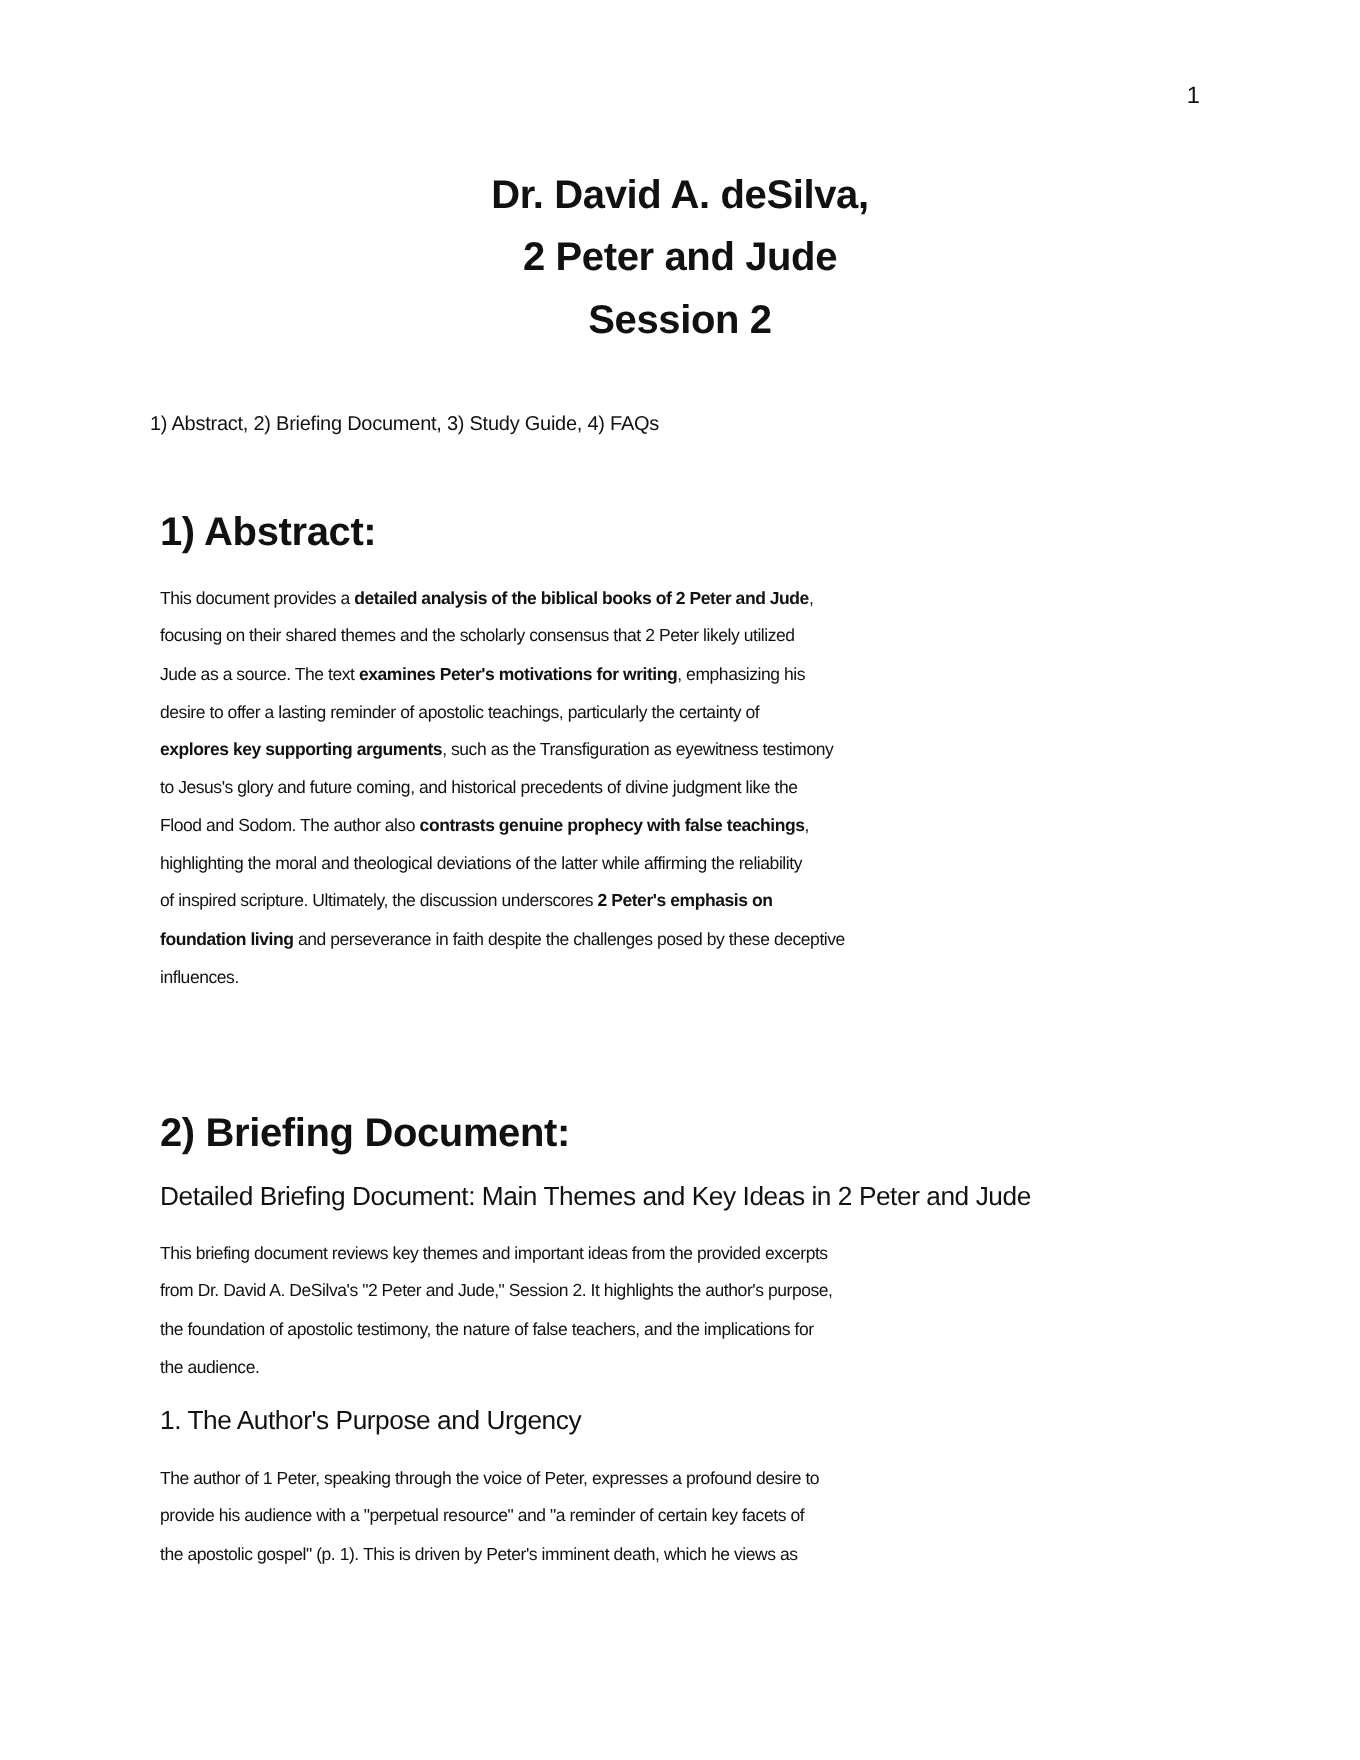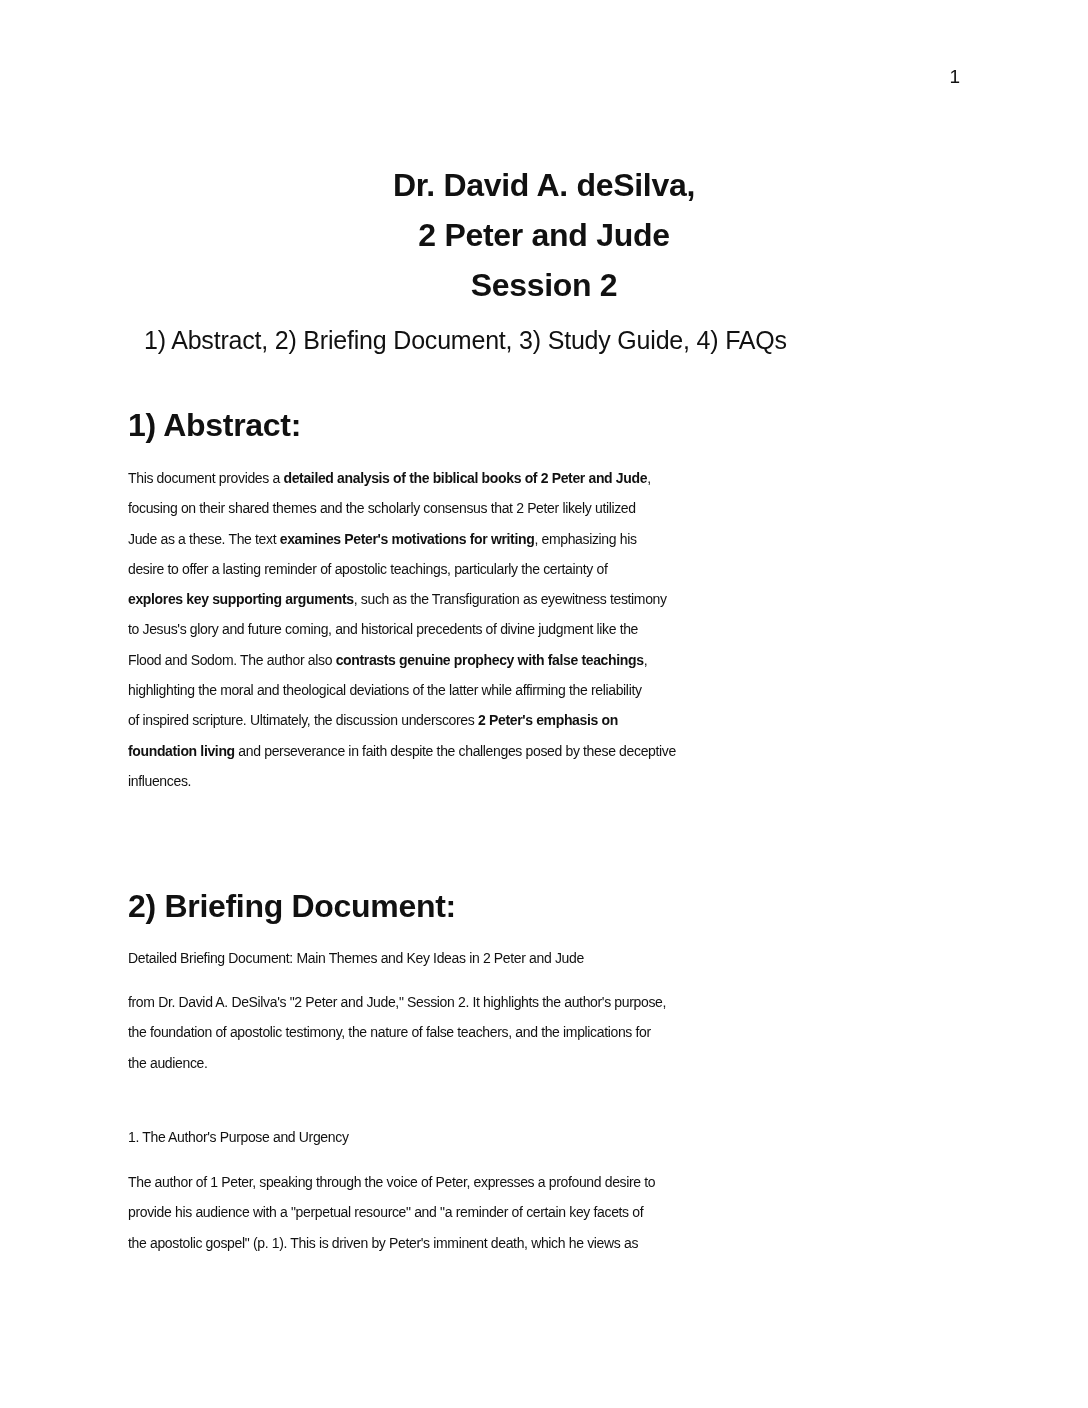--- a/index.html
+++ b/index.html
@@ -21,33 +21,32 @@
       right: 128px;
       font-size: 19px;
       line-height: 22px;
     }
     .title-block {
       position: absolute;
       top: 130px;
       left: 0;
       width: 1088px;
       text-align: center;
-      margin-top: 30px;
     }
     .title-line {
       font-size: 32px;
       font-weight: bold;
       line-height: 50px;
       letter-spacing: -0.3px;
     }
     .toc {
       position: absolute;
       top: 327px;
-      left: 144px;
-      font-size: 25px;
+      left: 120px;
+      font-size: 16px;
       line-height: 26px;
       letter-spacing: -0.2px;
     }
     .section-heading {
       position: absolute;
       left: 128px;
       font-size: 32px;
       font-weight: bold;
       line-height: 36px;
       letter-spacing: -0.3px;
@@ -60,21 +59,21 @@
       line-height: 30.3px;
       letter-spacing: -0.35px;
     }
     .para .line {
       display: block;
       white-space: nowrap;
     }
     .single-line {
       position: absolute;
       left: 128px;
-      font-size: 14px;
+      font-size: 21px;
       line-height: 30px;
       letter-spacing: -0.35px;
       white-space: nowrap;
     }
     b { font-weight: bold; }
   </style>
 </head>
 <body>
 
 <div>
@@ -87,36 +86,37 @@
     <div class="title-line">Session 2</div>
   </div>
 
   <div class="toc">1) Abstract, 2) Briefing Document, 3) Study Guide, 4) FAQs</div>
 
   <div class="section-heading" style="top:407px;">1) Abstract:</div>
 
   <div class="para" style="top:463px;" id="abstract-para">
       <span class="line"><span>This document provides a </span><b>detailed analysis of the biblical books of 2 Peter and Jude</b><span>,</span></span>
       <span class="line"><span>focusing on their shared themes and the scholarly consensus that 2 Peter likely utilized</span></span>
-      <span class="line"><span>Jude as a these. The text </span><b>examines Peter's motivations for writing</b><span>, emphasizing his</span></span>
+      <span class="line"><span>Jude as a source. The text </span><b>examines Peter's motivations for writing</b><span>, emphasizing his</span></span>
       <span class="line"><span>desire to offer a lasting reminder of apostolic teachings, particularly the certainty of</span></span>
       <span class="line"><b>explores key supporting arguments</b><span>, such as the Transfiguration as eyewitness testimony</span></span>
       <span class="line"><span>to Jesus's glory and future coming, and historical precedents of divine judgment like the</span></span>
       <span class="line"><span>Flood and Sodom. The author also </span><b>contrasts genuine prophecy with false teachings</b><span>,</span></span>
       <span class="line"><span>highlighting the moral and theological deviations of the latter while affirming the reliability</span></span>
       <span class="line"><span>of inspired scripture. Ultimately, the discussion underscores </span><b>2 Peter's emphasis on</b></span>
       <span class="line"><b>foundation living</b><span> and perseverance in faith despite the challenges posed by these deceptive</span></span>
       <span class="line"><span>influences.</span></span>
     </div>
 
   <div class="section-heading" style="top:888px;">2) Briefing Document:</div>
 
   <div class="single-line" style="top:943px;">Detailed Briefing Document: Main Themes and Key Ideas in 2 Peter and Jude</div>
 
   <div class="para" style="top:987px;">
+    <span class="line">This briefing document reviews key themes and important ideas from the provided excerpts</span>
     <span class="line">from Dr. David A. DeSilva's "2 Peter and Jude," Session 2. It highlights the author's purpose,</span>
     <span class="line">the foundation of apostolic testimony, the nature of false teachers, and the implications for</span>
     <span class="line">the audience.</span>
   </div>
 
   <div class="single-line" style="top:1122px;">1. The Author's Purpose and Urgency</div>
 
   <div class="para" style="top:1167px;">
     <span class="line">The author of 1 Peter, speaking through the voice of Peter, expresses a profound desire to</span>
     <span class="line">provide his audience with a "perpetual resource" and "a reminder of certain key facets of</span>

